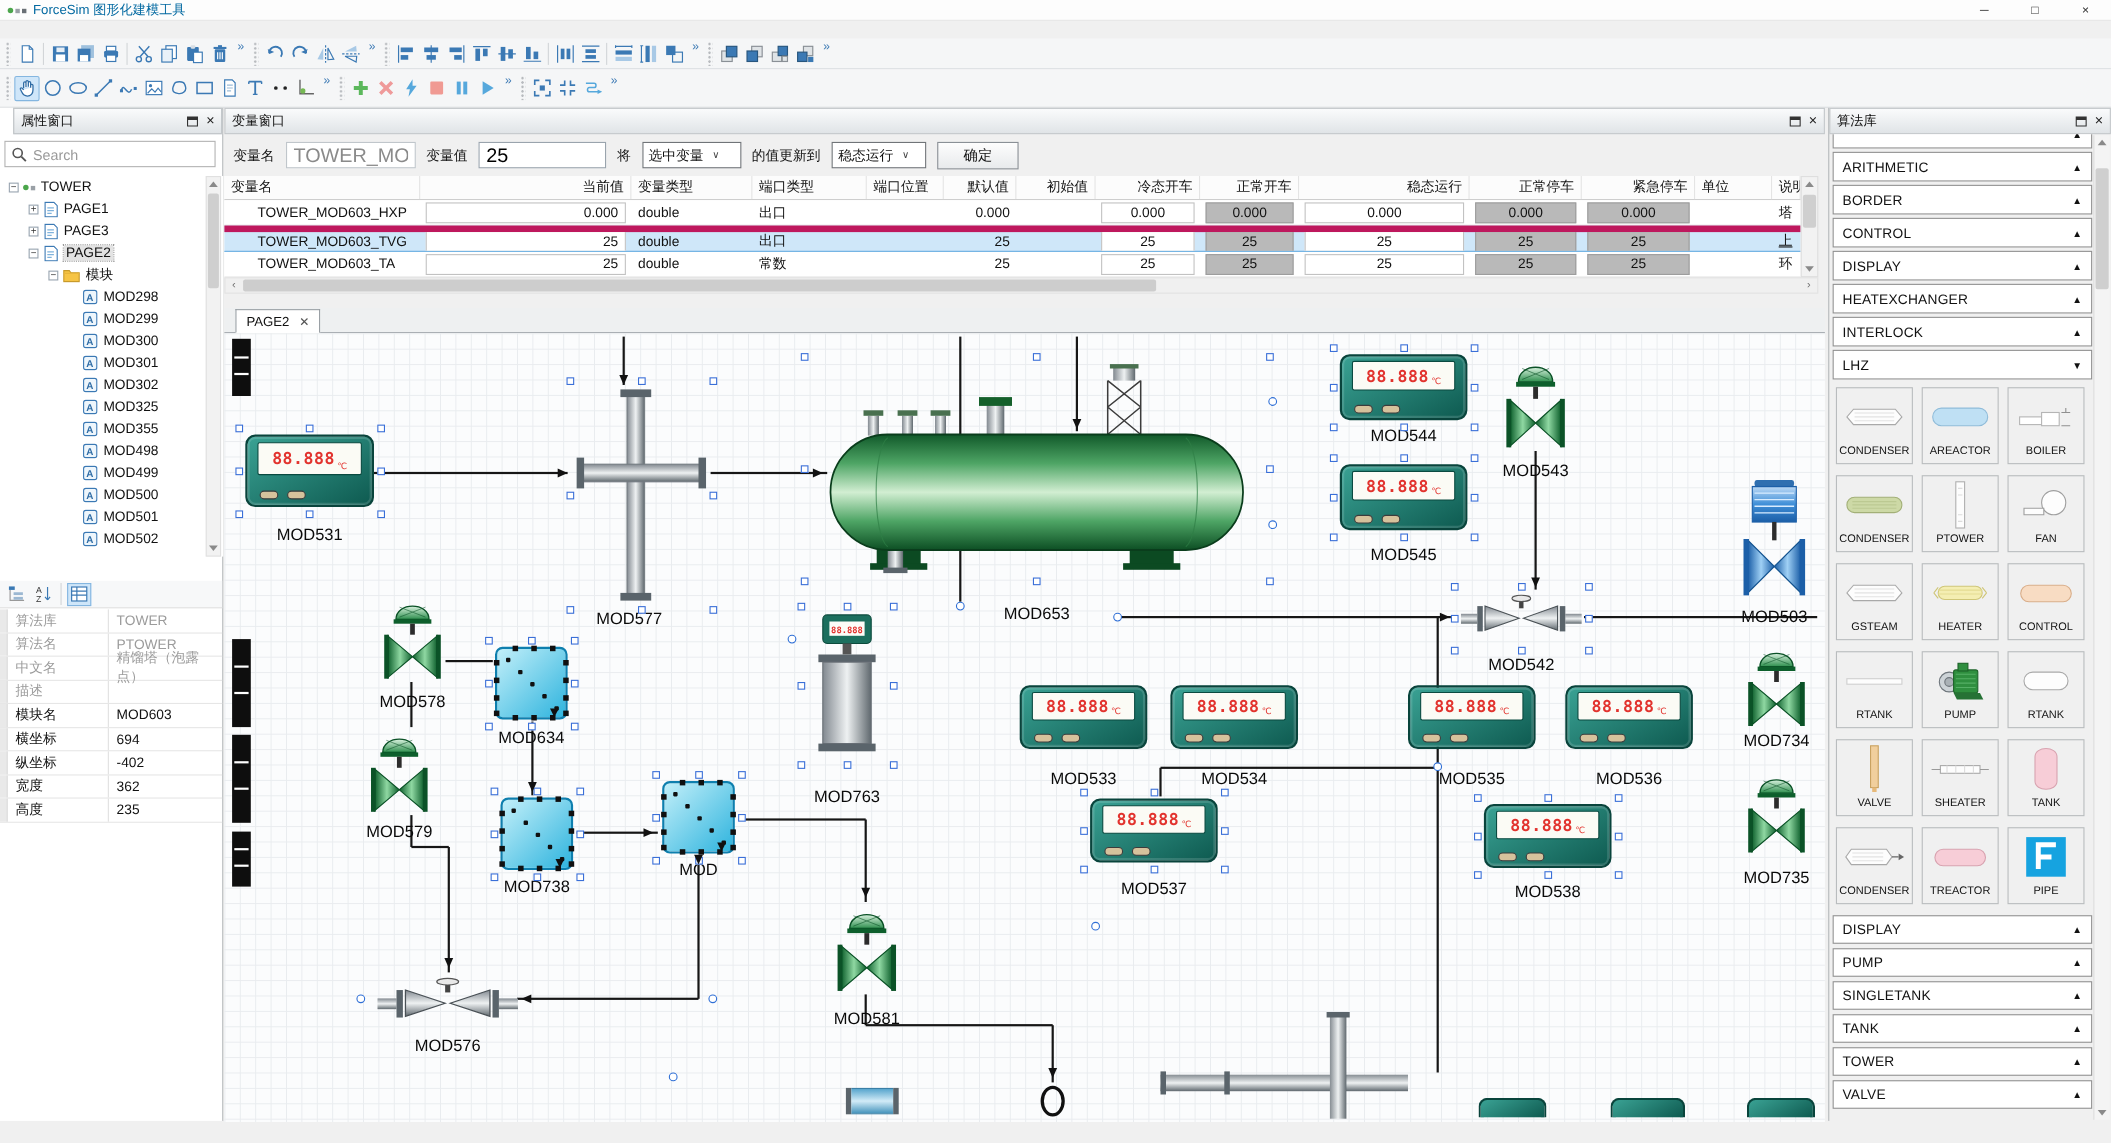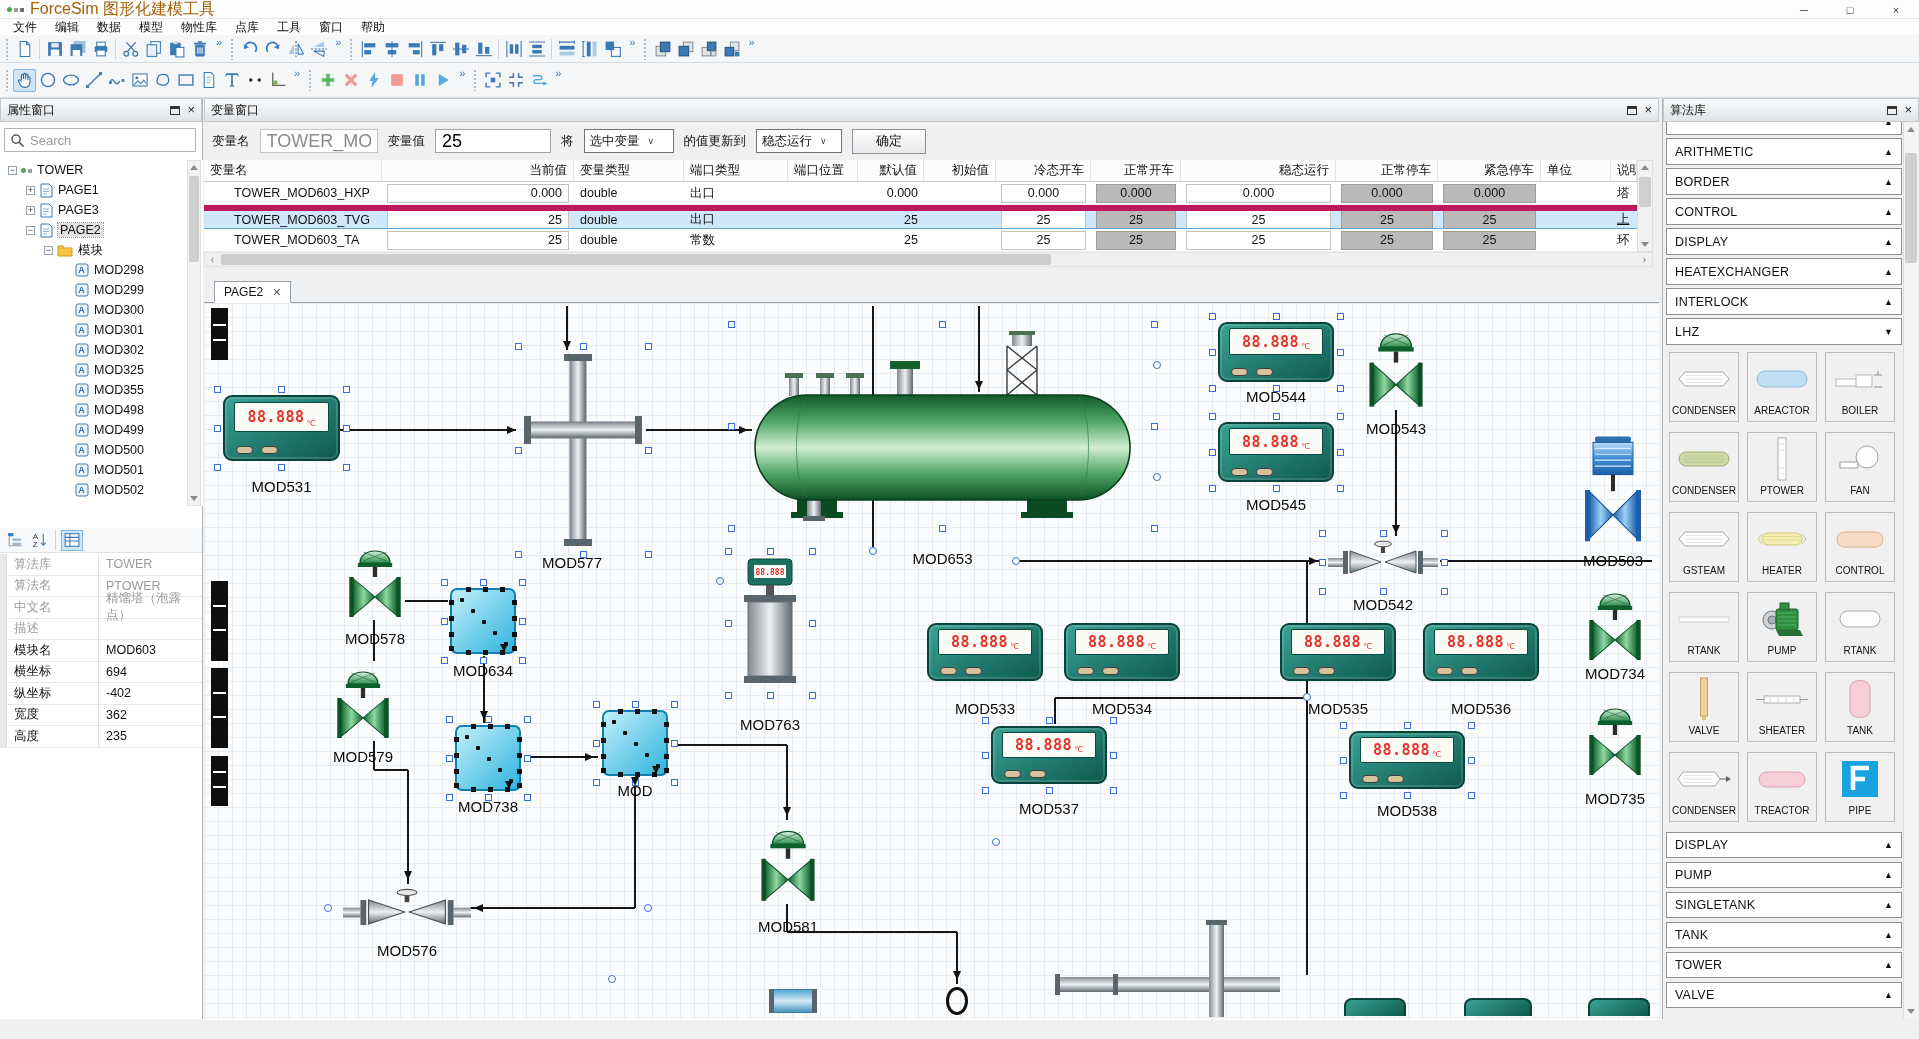--- a/index.html
+++ b/index.html
@@ -7,42 +7,42 @@
     font-family:"Liberation Sans","DejaVu Sans",sans-serif;font-size:12px;color:#111}
   #app{position:relative;width:1919px;height:1039px;background:#f0f0f0}
 
   
   .titlebar{position:absolute;left:0;top:0;right:0;height:19px;background:#fdfdfd;border-bottom:1px solid #e6e6e6;display:flex;align-items:center}
   .app-logo{display:flex;gap:2px;margin:0 6px 0 7px;align-items:flex-end}
   .app-logo i{display:block}
   .app-logo .a{width:5px;height:5px;background:#4ca64c;border-radius:50%}
   .app-logo .b{width:4px;height:4px;background:#9aa0a6}
   .app-logo .c{width:4px;height:4px;background:#6a7076}
-  .title-text{font-size:16px;color:#a16207}
+  .title-text{font-size:12px;color:#0369a1}
   .win-btns{position:absolute;right:0;top:0;height:19px;display:flex}
   .win-btn{width:46px;display:flex;align-items:center;justify-content:center;font-size:11px;color:#333}
   .menubar{position:absolute;top:19px;left:0;right:0;height:16px;background:#fdfdfd;display:flex;align-items:center;padding-left:4px}
   .menu-item{padding:0 9px;font-size:12px;white-space:nowrap}
   .tb{position:absolute;left:0;right:0;background:#f5f6f7;border-bottom:1px solid #dadde0;display:flex;align-items:center;padding-left:2px}
   .tb1{top:35px;height:28px}
   .tb2{top:63px;height:35px}
   .tbtn{width:23px;height:23px;display:flex;align-items:center;justify-content:center;border-radius:2px;flex:0 0 auto}
   .tbtn.sel{background:#cfe6f9;border:1px solid #84b6e0}
   .tsep{width:1px;height:20px;background:#d2d5d8;margin:0 3px;flex:0 0 auto}
   .tgrip{width:5px;height:22px;margin:0 3px;flex:0 0 auto;background-image:radial-gradient(circle,#b7babe 1px,transparent 1.2px);background-size:4px 4px}
   .tmore{color:#3b79b4;font-size:11px;margin:0 5px;position:relative;top:-7px;flex:0 0 auto}
 
   .panel-h{height:24px;background:linear-gradient(#fafbfc,#e0e4e7);border:1px solid #c3c7ca;display:flex;align-items:center;padding:0 6px;font-size:12px}
   .ph-btns{margin-left:auto;display:flex;gap:7px;align-items:center}
   .ph-float{width:10px;height:9px;border:1px solid #333;border-top-width:3px;display:inline-block}
   .ph-close{font-size:13px;line-height:10px;color:#222}
 
   
   .left{position:absolute;left:0;top:98px;width:203px;bottom:20px;background:#fff;border-right:1px solid #b5b8bb}
-  .left .panel-h{position:absolute;left:0;top:0;right:0}
+  .left .panel-h{position:absolute;left:12px;top:0;right:0}
   .search-box{position:absolute;left:4px;top:30px;width:192px;height:24px;background:#fff;border:1px solid #b3b3b3;display:flex;align-items:center;padding:0 5px;color:#9a9a9a;gap:5px;font-size:13px}
   .tree{position:absolute;left:0;top:62px;width:203px;height:346px;overflow:hidden;background:#fff}
   .trow{position:absolute;height:20px;display:flex;align-items:center;font-size:12.5px;white-space:nowrap}
   .exp{width:9px;height:9px;border:1px solid #98a4b0;background:#fff;font-size:9px;line-height:7px;text-align:center;color:#333;margin-right:4px;flex:0 0 auto}
   .t-ic{margin-right:5px;display:inline-flex;flex:0 0 auto}
   .trow .lbl.sel{background:#e3e3e3;outline:1px dotted #9a9a9a;padding:0 2px}
   .vscroll{position:absolute;background:#f2f2f2;border:1px solid #e0e0e0}
   .sb-thumb{position:absolute;left:1px;right:1px;background:#cfcfcf;border-radius:2px}
   .sb-arr{position:absolute;left:0;right:0;height:13px;display:flex;align-items:center;justify-content:center}
   .tri-up{width:0;height:0;border:4px solid transparent;border-bottom:5px solid #8a8a8a;margin-top:-4px}
@@ -183,31 +183,20 @@
         <i class="c"></i>
       </span>
     <span class="title-text">ForceSim 图形化建模工具</span>
     <div class="win-btns">
       <div class="win-btn">─</div>
       <div class="win-btn">□</div>
       <div class="win-btn">×</div>
     </div>
   </div>
 
-  <div class="menubar" id="menubar">
-      <span class="menu-item">文件</span>
-      <span class="menu-item">编辑</span>
-      <span class="menu-item">数据</span>
-      <span class="menu-item">模型</span>
-      <span class="menu-item">物性库</span>
-      <span class="menu-item">点库</span>
-      <span class="menu-item">工具</span>
-      <span class="menu-item">窗口</span>
-      <span class="menu-item">帮助</span>
-    </div>
   <div class="tb tb1" id="toolbar1">
       <i class="tgrip"></i>
       <div class="tbtn">
         <svg width="18" height="18" viewBox="0 0 17 17">
           <path d="M4 1.5h6l3 3v11H4z" fill="#fff" stroke="#3b79b4"></path>
           <path d="M10 1.5v3h3" fill="none" stroke="#3b79b4"></path>
         </svg>
       </div>
       <i class="tsep"></i>
       <div class="tbtn">

